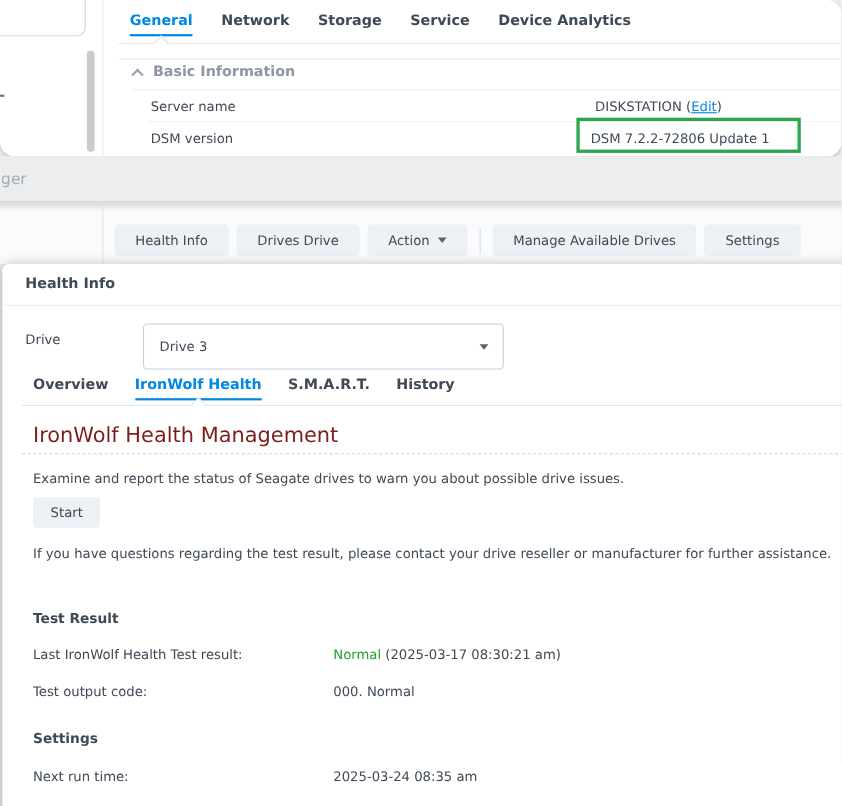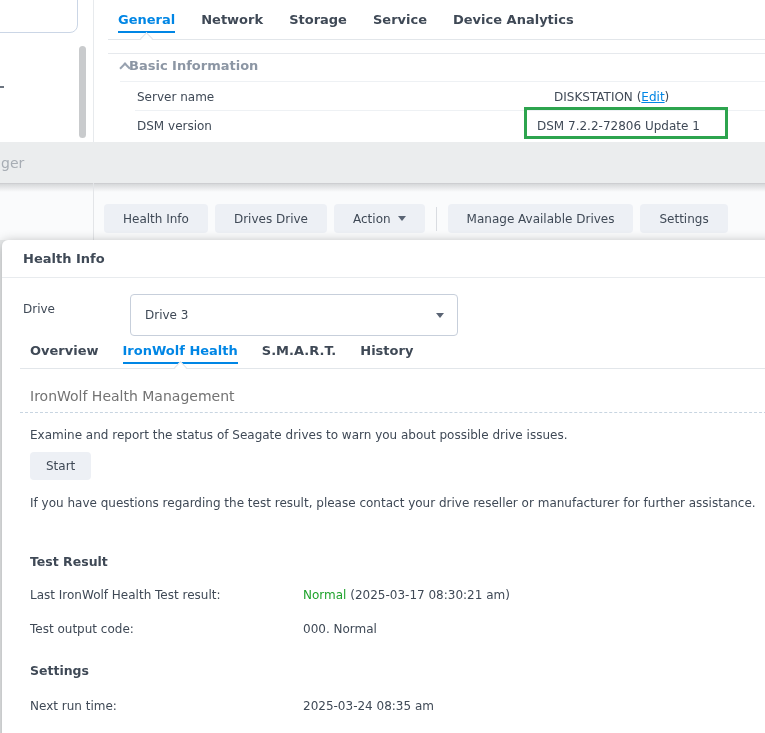--- a/index.html
+++ b/index.html
@@ -11,20 +11,21 @@
     color: #3f4956;
     position: relative;
   }
   .abs { position: absolute; }
 
   
   .top-window {
     left: 0; top: 0; width: 765px; height: 142px;
     background: #fff;
     box-shadow: 0 2px 4px rgba(0,0,0,.15);
+    border-radius: 13px;
   }
   .search-box {
     left: -12px; top: -14px; width: 90px; height: 47px;
     background: #fff; border: 1px solid #cbd6e6; border-radius: 8px;
   }
   .left-dash { left: 0; top: 86px; width: 4px; height: 2px; background: #6b7480; }
   .scrollbar-thumb {
     left: 79px; top: 46px; width: 7px; height: 92px;
     background: #c9cbcd; border-radius: 4px;
   }
@@ -38,21 +39,21 @@
   .tabbar .tab.active { color: #0086e5; border-bottom: 2px solid #0086e5; }
   .tabbar-main { left: 118px; top: 12px; }
 
   .hline { height: 1px; background: #e2e6ea; }
   .notch {
     width: 9px; height: 9px; background: #fff;
     border-top: 1px solid #dfe3e8; border-left: 1px solid #dfe3e8;
     transform: rotate(45deg);
   }
 
-  .section-header { left: 121px; top: 58px; display: flex; align-items: center; }
+  .section-header { left: 121px; top: 58px; display: flex; align-items: center; gap: 10px; }
   .chevron-up {
     width: 8px; height: 8px; margin-top: 4px;
     border-top: 2px solid #98a2b0; border-left: 2px solid #98a2b0;
     transform: rotate(45deg);
   }
   .section-title { font-size: 13px; font-weight: bold; color: #8c96a4; line-height: 16px; }
 
   .info-label { font-size: 12px; color: #3f4956; line-height: 14px; }
   .info-value { font-size: 12px; color: #3f4956; line-height: 14px; }
   a.edit-link { color: #0086e5; text-decoration: underline; cursor: pointer; }
@@ -102,21 +103,21 @@
     left: 128px; top: 54px; width: 328px; height: 42px;
     background: #fff; border: 1px solid #c7cfdb; border-radius: 4px;
     display: flex; align-items: center; padding: 0 13px 0 14px;
     font-size: 12px; color: #3f4956; cursor: pointer;
   }
   .drive-select .grow { flex: 1; }
 
   .tabbar-dialog { left: 28px; top: 103px; }
   .dialog-tab-line { left: 18px; top: 128px; right: 0; }
 
-  .iw-heading { left: 28px; top: 146px; font-size: 14px; color: #737373; line-height: 20px; }
+  .iw-heading { left: 28px; top: 146px; font-size: 19px; color: #7f1d1d; line-height: 20px; }
   .dashed-line { left: 18px; top: 172px; right: 0; border-top: 1px dashed #c8d5e1; }
 
   .para { font-size: 12px; line-height: 21px; color: #3f4956; }
   .para1 { left: 28px; top: 185px; width: 726px; }
   .para2 { left: 28px; top: 253px; width: 726px; }
 
   .start-btn { left: 28px; top: 212px; height: 28px; padding: 0 16px; }
 
   .sub-heading { font-size: 12.5px; font-weight: bold; color: #3f4956; line-height: 15px; }
   .h-test { left: 28px; top: 314px; }
@@ -148,21 +149,21 @@
   <div class="abs notch" style="top: 34px; left: 141.5px;"></div>
 
   <div class="abs hline" style="left:108px; top:53px; right:0; background:#e6e9ed;"></div>
   <div class="abs section-header">
     <span class="chevron-up"></span>
     <span class="section-title">Basic Information</span>
   </div>
   <div class="abs hline" style="left:120px; top:81px; right:0; background:#eef1f4;"></div>
 
   <div class="abs info-label" style="left:137px; top:90px;">Server name</div>
-  <div class="abs info-value" style="left:554px; top:90px;">
+  <div class="abs info-value" style="left:541px; top:90px;">
     <span>DISKSTATION (</span><a class="edit-link">Edit</a><span>)</span>
   </div>
 
   <div class="abs hline" style="left:135px; top:110px; right:0; background:#eef1f4;"></div>
 
   <div class="abs info-label" style="left:137px; top:119px;">DSM version</div>
   <div class="abs info-value" style="left:537px; top:119px;">DSM 7.2.2-72806 Update 1</div>
   <div class="abs green-box"></div>
 </div>
 

